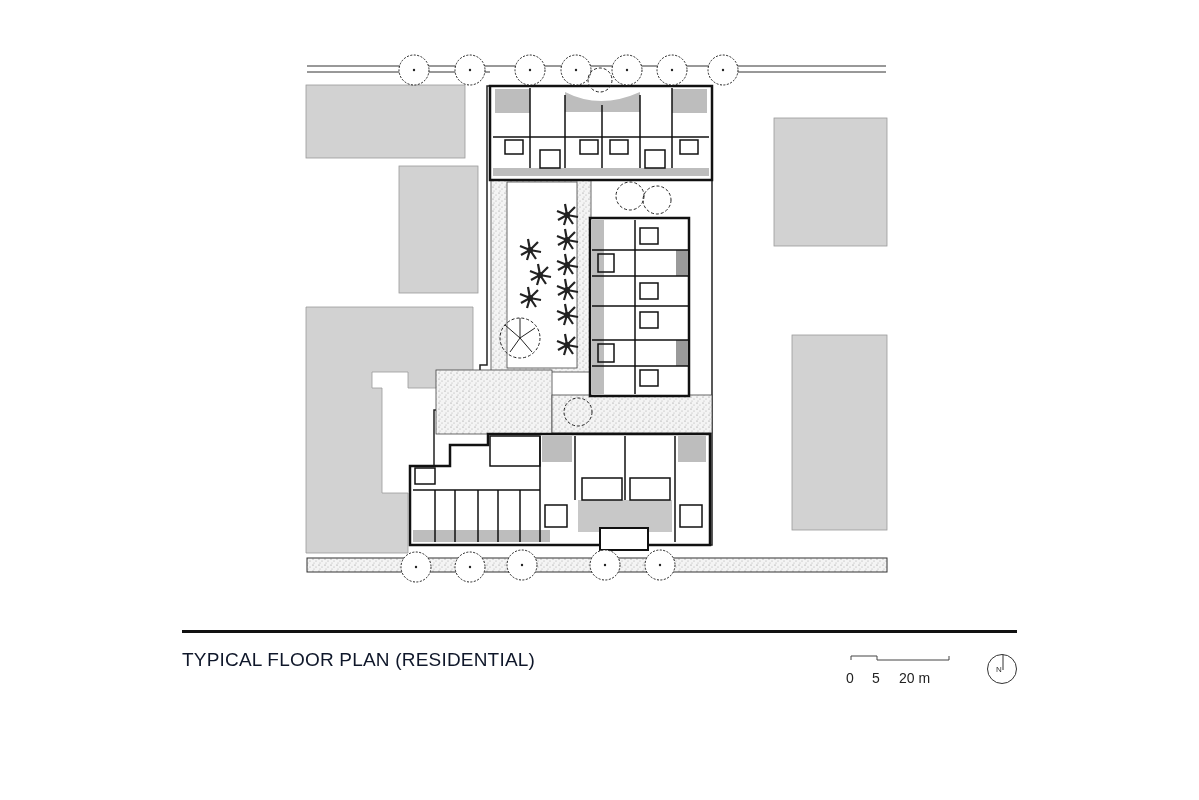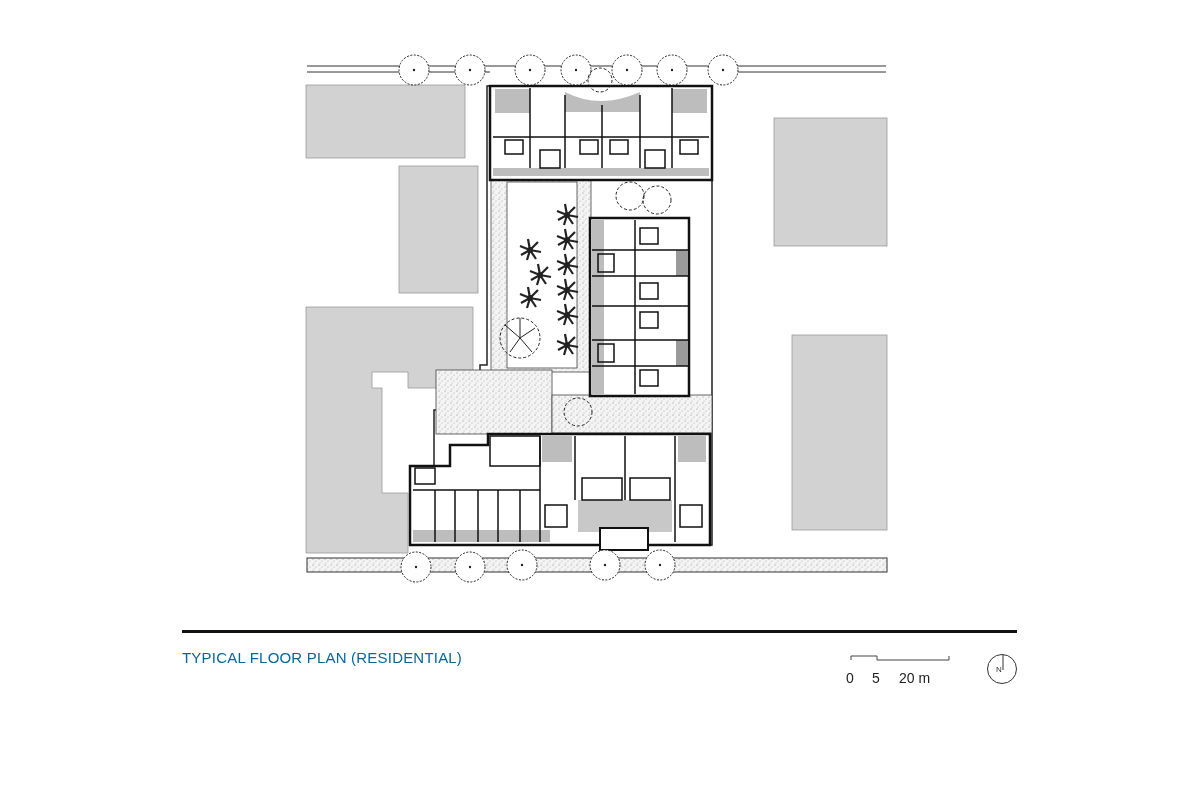--- a/index.html
+++ b/index.html
@@ -1,19 +1,19 @@
 <!DOCTYPE html>
 <html><head>
 <meta charset="utf-8">
 <style>
   html, body { margin: 0; padding: 0; background: #ffffff; }
   body { width: 1199px; height: 800px; position: relative; overflow: hidden; font-family: "Liberation Sans", sans-serif; }
   #plan { position: absolute; left: 0; top: 0; width: 1199px; height: 620px; }
   .rule { position: absolute; left: 182px; top: 630px; width: 835px; height: 3px; background: #111; }
-  .caption { position: absolute; left: 182px; top: 649px; font-size: 15px; color: #0369a1; letter-spacing: 0.2px; }
+  .caption { position: absolute; left: 182px; top: 649px; font-size: 19px; color: #0f172a; letter-spacing: 0.2px; }
   .scale { position: absolute; left: 840px; top: 652px; width: 140px; height: 40px; }
   .scale-label { position: absolute; top: 670px; font-size: 14px; color: #222; }
   .north { position: absolute; left: 986px; top: 653px; width: 32px; height: 32px; }
 </style>
 </head>
 <body>
 
 <svg id="plan" viewBox="0 0 1199 620" xmlns="http://www.w3.org/2000/svg">
   <defs>
     <pattern id="stipple" width="6" height="6" patternUnits="userSpaceOnUse">

